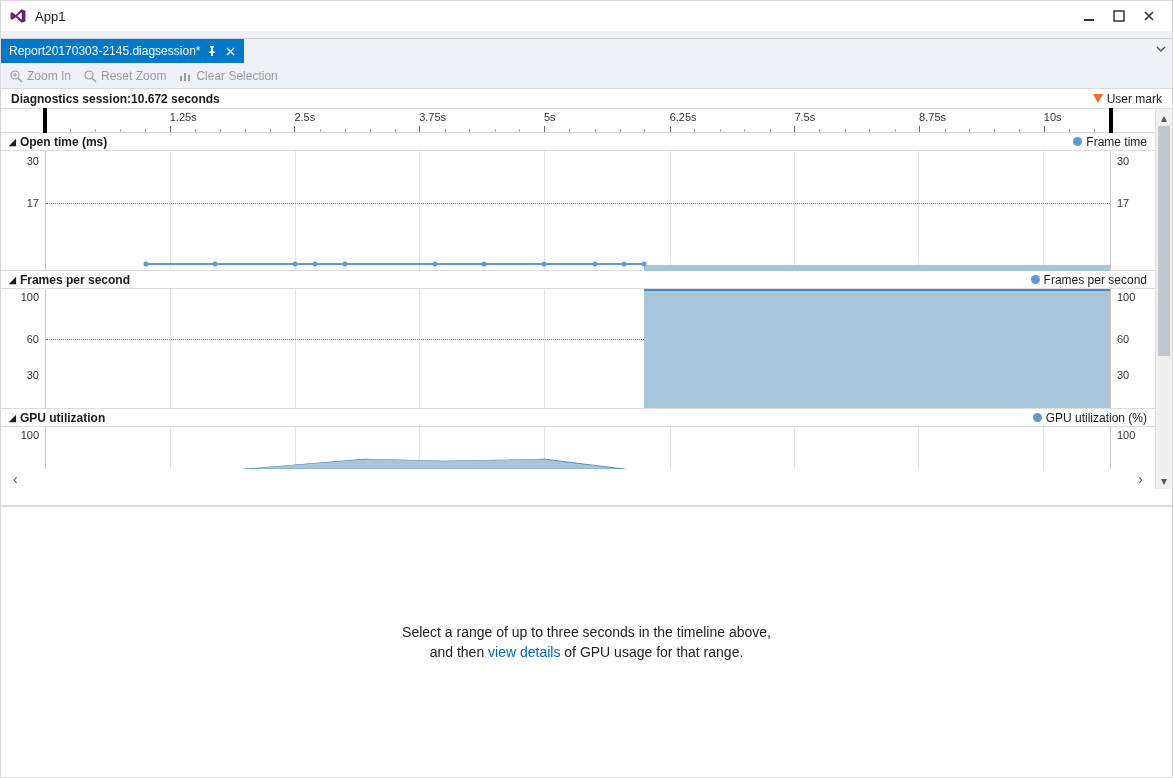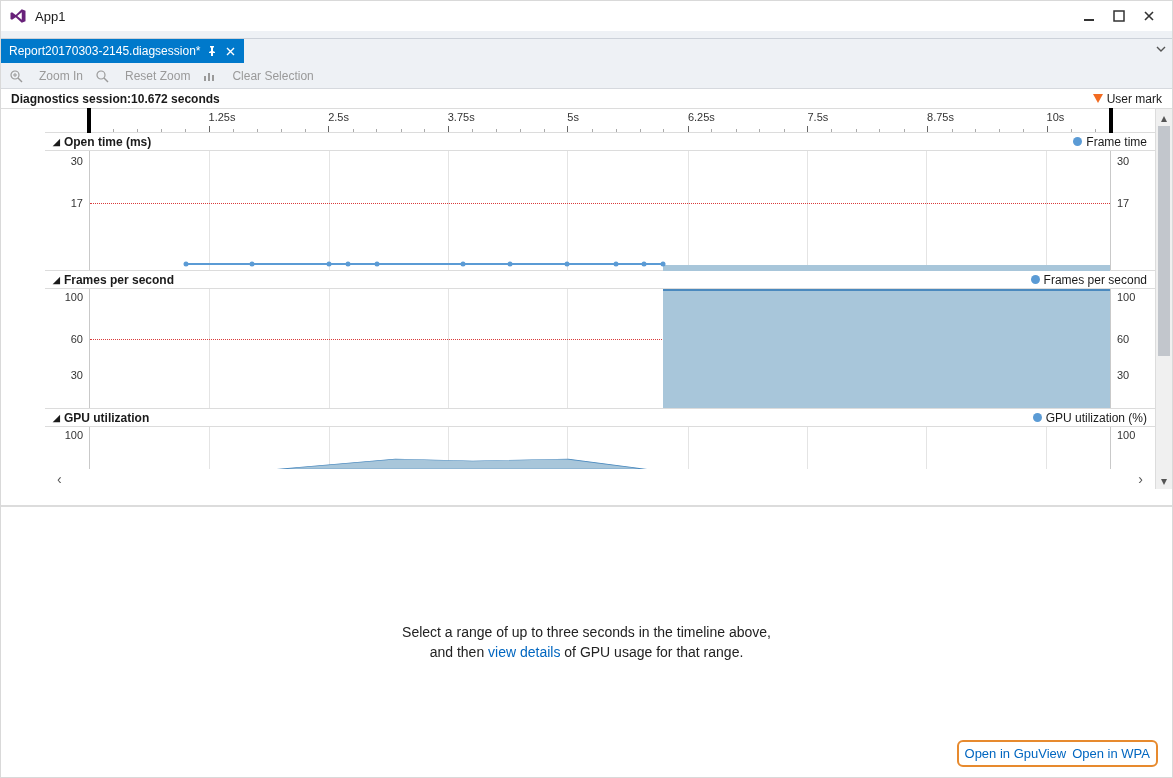--- a/index.html
+++ b/index.html
@@ -19,41 +19,41 @@
 
   
   .tabbar { height: 24px; background: #eef1f5; display: flex; align-items: stretch; position: relative; }
   .doctab { display: flex; align-items: center; gap: 6px; padding: 0 8px; background: #0079cb; color: #fff; font-size: 12px; }
   .doctab .pin { width: 12px; height: 12px; display: inline-flex; align-items: center; justify-content: center; }
   .doctab .close { width: 12px; height: 12px; display: inline-flex; align-items: center; justify-content: center; }
   .tabbar .chevron-down { position: absolute; right: 6px; top: 4px; color: #555; }
 
   
   .toolbar { height: 26px; background: #eef1f5; border-bottom: 1px solid #d6d9de; display: flex; align-items: center; padding: 0 8px; gap: 12px; color: #9a9a9a; }
-  .toolbar .tool { display: flex; align-items: center; gap: 16px; }
+  .toolbar .tool { display: flex; align-items: center; gap: 4px; }
 
   
   .session-row { height: 20px; display: flex; align-items: center; padding: 0 10px; font-size: 12px; font-weight: 600; border-bottom: 1px solid #dcdcdc; }
   .session-row .spacer { flex: 1; }
   .user-mark { display: flex; align-items: center; gap: 4px; font-weight: 400; }
   .user-mark svg { display: block; }
 
   
   .ruler-wrap { position: relative; height: 24px; border-bottom: 1px solid #dcdcdc; }
   .ruler { position: absolute; left: 44px; right: 44px; top: 0; bottom: 0; }
   .ruler .tick-label { position: absolute; top: 2px; font-size: 11px; color: #333; transform: translateX(0); }
   .ruler .ticks { position: absolute; left: 0; right: 0; bottom: 0; height: 10px; }
   .ruler .tick { position: absolute; bottom: 0; width: 1px; background: #666; height: 6px; }
   .ruler .tick.small { height: 3px; background: #aaa; }
   .ruler .marker { position: absolute; top: -1px; bottom: -1px; width: 4px; background: #000; }
   .ruler .marker.left { left: -2px; }
   .ruler .marker.right { right: -2px; }
 
   
-  .charts-outer { display: flex; margin-left: 44px; }
+  .charts-outer { display: flex; }
   .charts { flex: 1; }
   .vscroll { width: 17px; background: #f0f0f0; border-left: 1px solid #dcdcdc; position: relative; }
   .vscroll .arrow { position: absolute; left: 0; right: 0; height: 17px; display: flex; align-items: center; justify-content: center; color: #555; }
   .vscroll .arrow.up { top: 0; }
   .vscroll .arrow.down { bottom: 0; }
   .vscroll .thumb { position: absolute; left: 2px; right: 2px; top: 17px; height: 230px; background: #c2c6cc; }
 
   .lane-header { height: 18px; display: flex; align-items: center; padding: 0 8px; font-weight: 600; border-bottom: 1px solid #dcdcdc; }
   .lane-header .disclose { margin-right: 4px; font-size: 9px; }
   .lane-header .spacer { flex: 1; }
@@ -360,19 +360,15 @@
       <div class="thumb"></div>
       <div class="arrow down">▾</div>
     </div>
   </div>
 
   <div class="details-pane">
     <div class="msg-line">Select a range of up to three seconds in the timeline above,</div>
     <div class="msg-line">
       <span>and then </span><a href="#">view details</a><span> of GPU usage for that range.</span>
     </div>
-    <div class="bottom-links">
-      <a href="#">Open in GpuView</a>
-      <a href="#">Open in WPA</a>
-    </div>
   </div>
 
 </div>
 
 </body></html>

